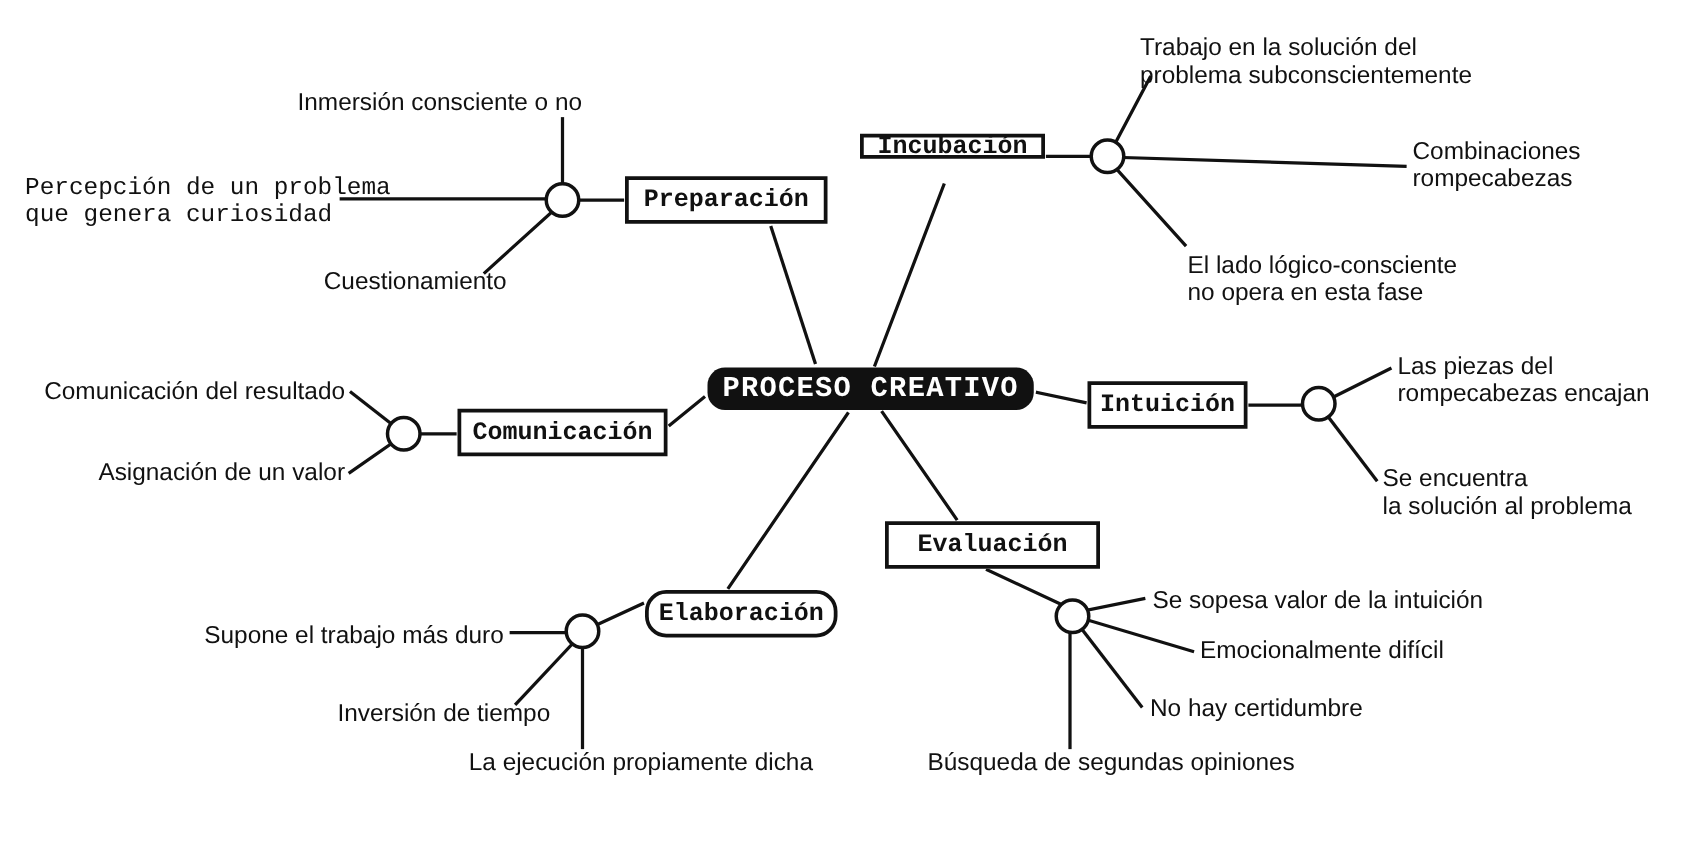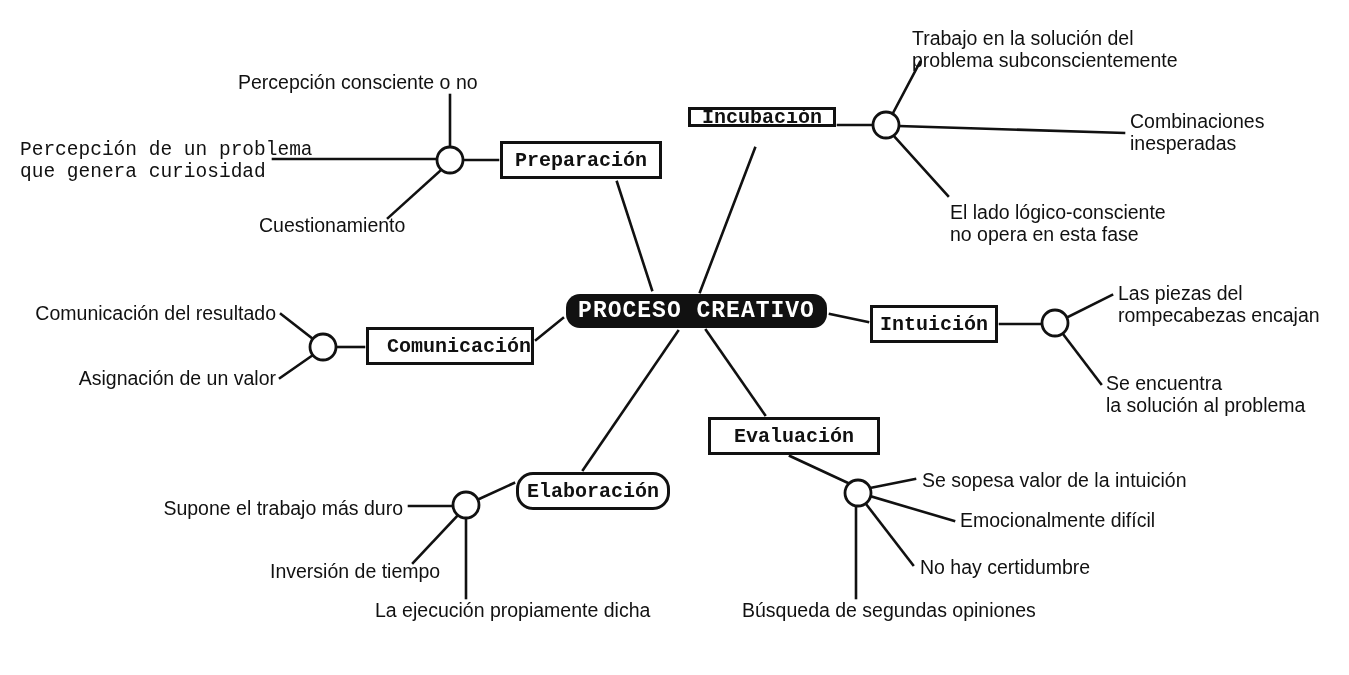--- a/index.html
+++ b/index.html
@@ -79,33 +79,33 @@
       </div>
       <div class="node-box" style="left: 870px; top: 305px; width: 128px; height: 38px; border-color: rgb(17, 17, 17); background: rgb(255, 255, 255); font-size: 20px;">
         <span>Intuición</span>
       </div>
       <div class="node-box" style="left: 708px; top: 417px; width: 172px; height: 38px; border-color: rgb(17, 17, 17); background: rgb(255, 255, 255); font-size: 20px;">
         <span>Evaluación</span>
       </div>
       <div class="node-box" style="left: 516px; top: 472px; width: 154px; height: 38px; border-color: rgb(17, 17, 17); background: rgb(255, 255, 255); font-size: 20px; border-radius: 17px;">
         <span>Elaboración</span>
       </div>
-      <div class="node-box" style="left: 366px; top: 327px; width: 168px; height: 38px; border-color: rgb(17, 17, 17); background: rgb(255, 255, 255); font-size: 20px; justify-content: flex-end;">
+      <div class="node-box" style="left: 366px; top: 327px; width: 168px; height: 38px; border-color: rgb(17, 17, 17); background: rgb(255, 255, 255); font-size: 20px;">
         <span>Comunicación</span>
       </div>
     </div>
   <div id="leaves-layer">
-      <div class="leaf" style="text-align: center; left: 238px; top: 72px; width: 225px;">Percepción consciente o no</div>
+      <div class="leaf" style="text-align: center; left: 238px; top: 72px; width: 225px;">Inmersión consciente o no</div>
       <div class="leaf r" style="left: 20px; top: 140px; width: 245px; font-family: Liberation Mono, monospace;">Percepción de un problema
 que genera curiosidad</div>
       <div class="leaf l" style="left: 259px; top: 215px; width: 160px;">Cuestionamiento</div>
       <div class="leaf l" style="left: 912px; top: 28px; width: 285px;">Trabajo en la solución del
 problema subconscientemente</div>
       <div class="leaf l" style="left: 1130px; top: 111px; width: 150px;">Combinaciones
-inesperadas</div>
+rompecabezas</div>
       <div class="leaf l" style="left: 950px; top: 202px; width: 250px;">El lado lógico-consciente
 no opera en esta fase</div>
       <div class="leaf l" style="left: 1118px; top: 283px; width: 220px;">Las piezas del
 rompecabezas encajan</div>
       <div class="leaf l" style="left: 1106px; top: 373px; width: 230px;">Se encuentra
 la solución al problema</div>
       <div class="leaf l" style="left: 922px; top: 470px; width: 270px;">Se sopesa valor de la intuición</div>
       <div class="leaf l" style="left: 960px; top: 510px; width: 210px;">Emocionalmente difícil</div>
       <div class="leaf l" style="left: 920px; top: 557px; width: 180px;">No hay certidumbre</div>
       <div class="leaf l" style="left: 742px; top: 600px; width: 290px;">Búsqueda de segundas opiniones</div>

